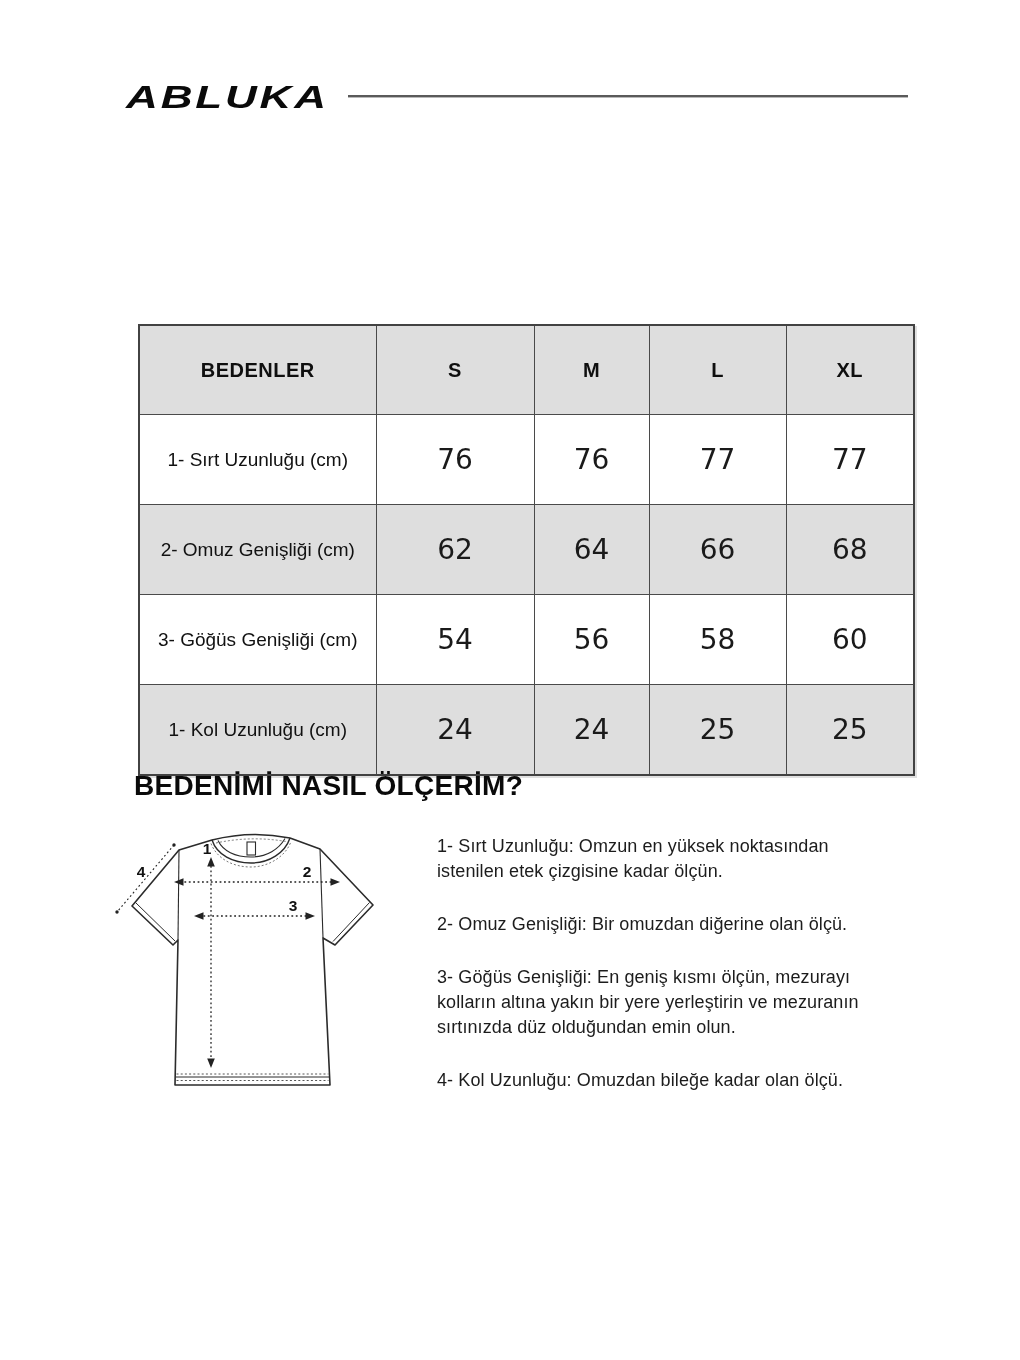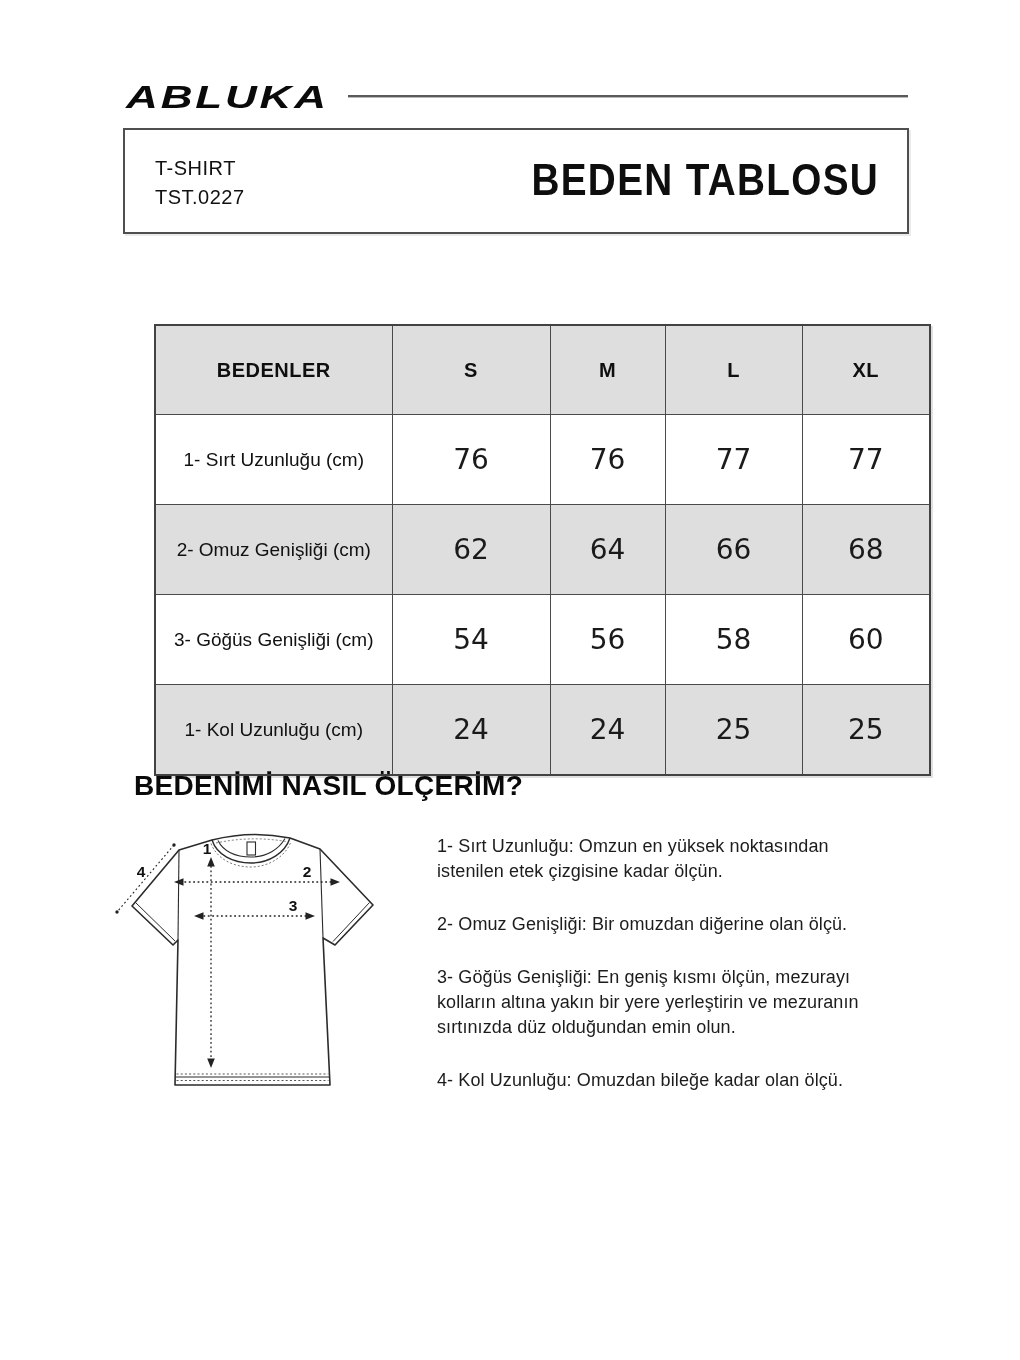--- a/index.html
+++ b/index.html
@@ -23,21 +23,21 @@
     box-sizing:border-box;
   }
   .product-lines{position:absolute;left:30px;top:24px;font-size:20px;font-weight:500;letter-spacing:0.5px;line-height:29px;color:#111;}
   .box-title{
     position:absolute;right:28px;top:50%;
     transform:translateY(-52%) scaleX(0.88);transform-origin:right center;
     font-size:44px;font-weight:600;letter-spacing:1.5px;color:#0e0e0e;white-space:nowrap;
   }
   
   table.size-table{
-    position:absolute;left:154px;top:324px;width:775px;
+    position:absolute;left:138px;top:324px;width:775px;
     border-collapse:collapse;table-layout:fixed;z-index:1;
     box-shadow:2px 2px 0 rgba(0,0,0,0.12);
   }
   table.size-table th,table.size-table td{
     border:1.5px solid #4a4a4a;text-align:center;vertical-align:middle;
     background:#ffffff;padding:0;
   }
   table.size-table{border:2px solid #424242;}
   table.size-table .gray{background:#dedede;}
   table.size-table th{height:88px;font-size:20px;font-weight:bold;letter-spacing:0.5px;color:#0f0f0f;}
@@ -56,27 +56,20 @@
   .instructions p{margin:0 0 28px 17px;white-space:pre-line;letter-spacing:0.1px;}
 </style>
 </head>
 <body>
 
 <div class="page">
 
   <div class="logo">ABLUKA</div>
   <div class="logo-line"></div>
 
-  <div class="header-box">
-    <div class="product-lines">
-      <div>T-SHIRT</div>
-      <div>TST.0227</div>
-    </div>
-    <div class="box-title">BEDEN TABLOSU</div>
-  </div>
 
   <table class="size-table">
     <colgroup>
       <col class="c-label">
         <col class="c-s">
         <col class="c-m">
         <col class="c-l">
         <col class="c-xl">
     </colgroup>
     <thead>

